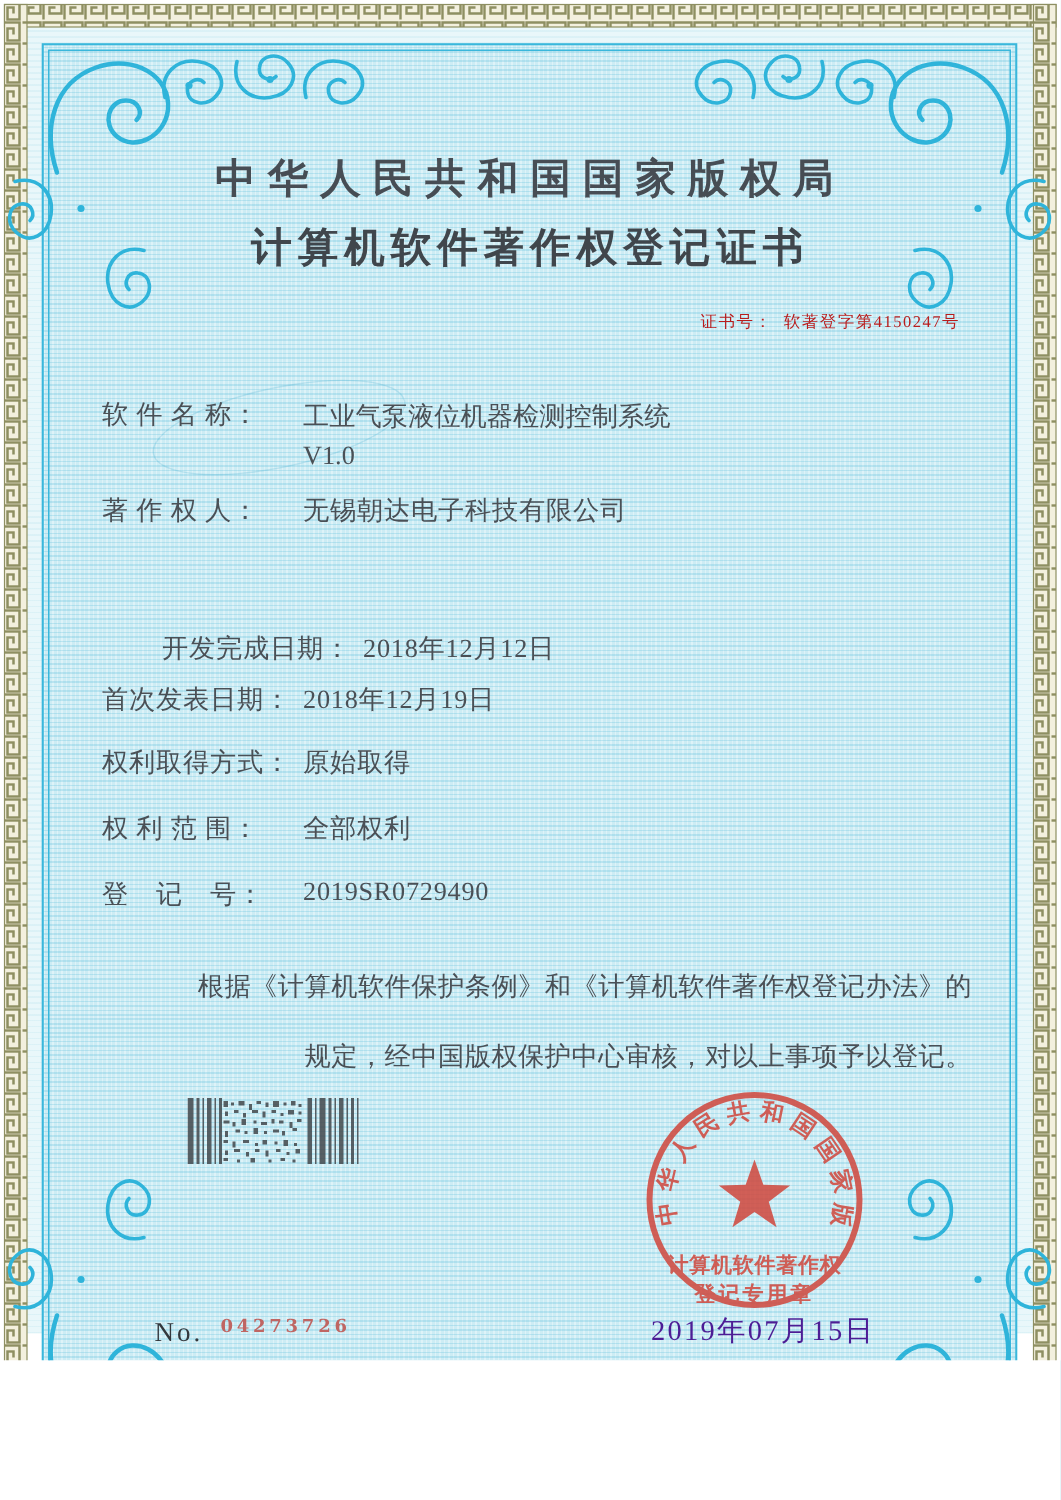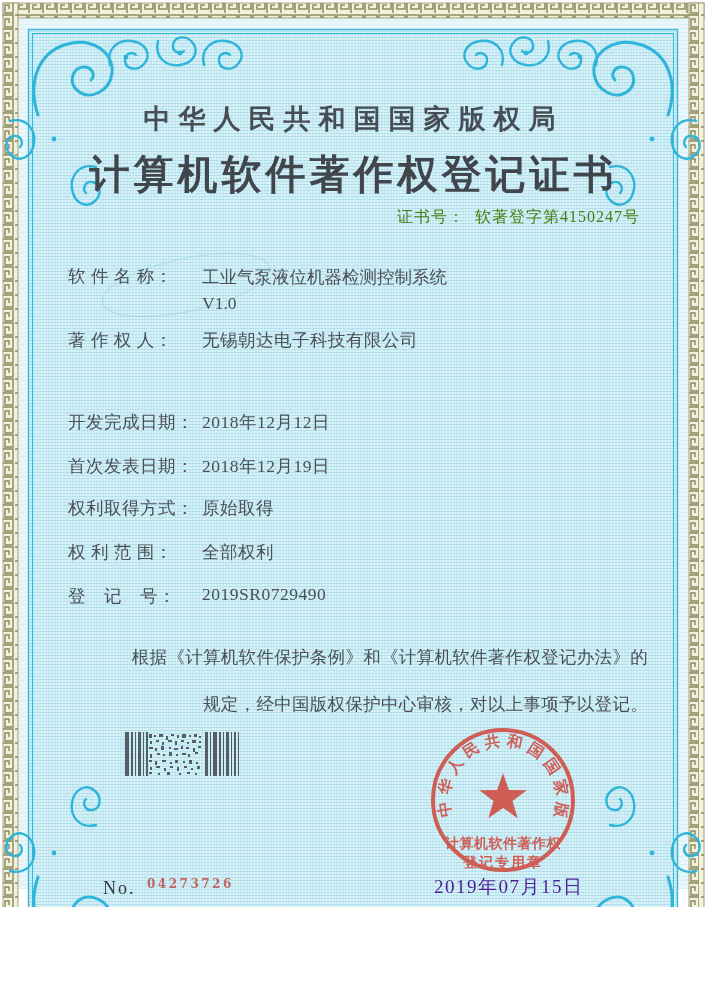--- a/index.html
+++ b/index.html
@@ -23,24 +23,24 @@
       repeating-linear-gradient(90deg, rgba(255,255,255,.35) 0 1px, rgba(255,255,255,0) 1px 3px);
   }
   .decor{position:absolute;left:0;top:0;}
   .abs{position:absolute;}
   .authority{
     left:0;top:101px;width:707px;text-align:center;
     font-size:27px;font-weight:600;letter-spacing:8px;color:#474d54;margin:0;
   }
   .main-title{
     left:0;top:147px;width:707px;text-align:center;
-    font-size:40px;font-weight:700;letter-spacing:4px;color:#40464c;margin:0;
+    font-size:27px;font-weight:700;letter-spacing:4px;color:#40464c;margin:0;
   }
   .cert-line{
-    top:207px;right:67px;font-size:16px;color:#4d7c0f;letter-spacing:1px;white-space:pre;
+    top:207px;right:67px;font-size:11px;color:#b91c1c;letter-spacing:1px;white-space:pre;
   }
   .field-row{position:absolute;left:68px;white-space:nowrap;color:#4a5056;font-size:17.5px;font-weight:500;}
   .field-label{display:inline-block;width:134px;white-space:pre;letter-spacing:.5px;vertical-align:top;}
   .field-value{letter-spacing:.5px;}
   .value-block{display:inline-block;vertical-align:top;line-height:26px;}
   .statement{
     left:68px;top:634px;width:580px;color:#4a5056;font-size:17.5px;line-height:47px;letter-spacing:.3px;text-align:right;
   }
   .statement .l1{display:block;padding-left:58px;}
   .statement .l2{display:block;}
@@ -113,21 +113,21 @@
   <h2 class="abs main-title">计算机软件著作权登记证书</h2>
 
   <div class="abs cert-line"><span>证书号：</span>  <span>软著登字第4150247号</span></div>
 
   <div class="field-row" style="top:264px;">
     <span class="field-label">软 件 名 称：</span><span class="value-block"><span style="display:block;">工业气泵液位机器检测控制系统</span><span style="display:block;">V1.0</span></span>
   </div>
   <div class="field-row" style="top:328px;">
     <span class="field-label">著 作 权 人：</span><span class="field-value">无锡朝达电子科技有限公司</span>
   </div>
-  <div class="field-row" style="top:410px;">
+  <div class="field-row" style="top:420px;margin-left:40px;">
     <span class="field-label">开发完成日期：</span><span class="field-value">2018年12月12日</span>
   </div>
   <div class="field-row" style="top:454px;">
     <span class="field-label">首次发表日期：</span><span class="field-value">2018年12月19日</span>
   </div>
   <div class="field-row" style="top:540px;">
     <span class="field-label">权 利 范 围：</span><span class="field-value">全部权利</span>
   </div>
   <div class="field-row" style="top:496px;">
     <span class="field-label">权利取得方式：</span><span class="field-value">原始取得</span>

